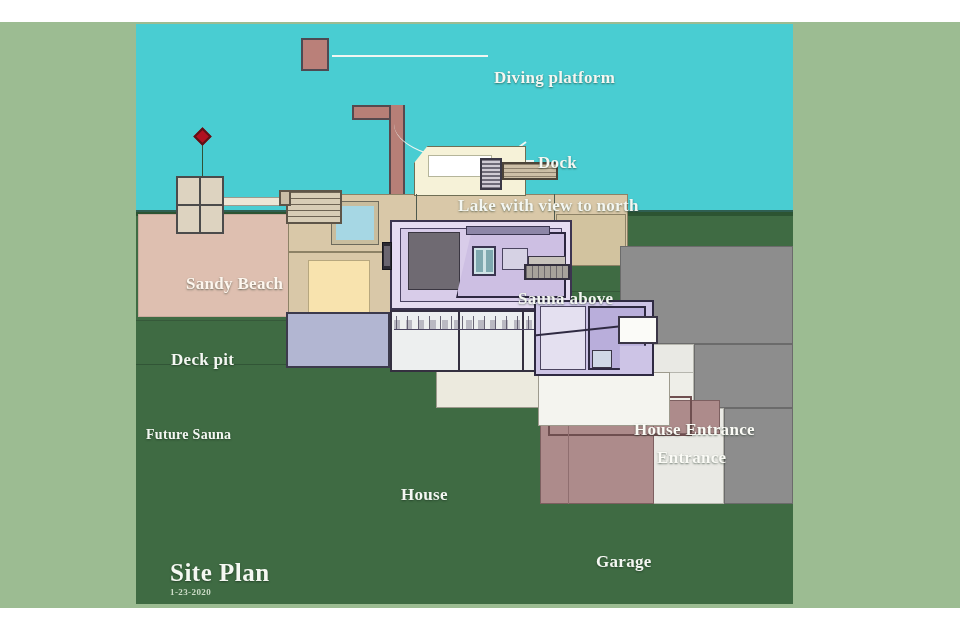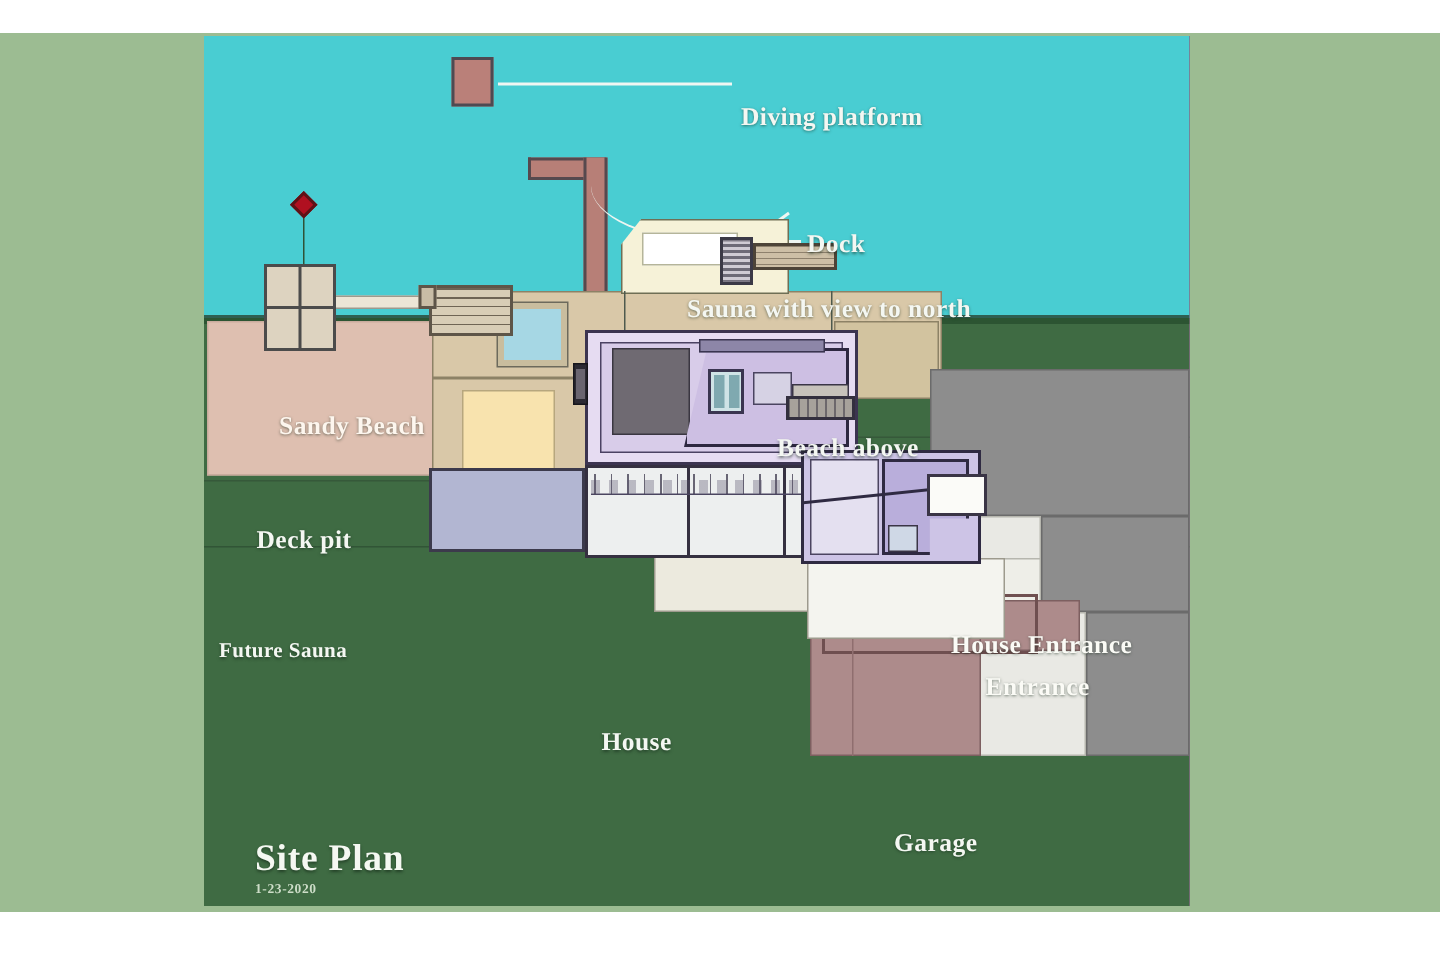--- a/index.html
+++ b/index.html
@@ -559,25 +559,25 @@
 
     <div class="region entry-wing"></div>
     <div class="region entry-wing-light"></div>
     <div class="region entry-shape"></div>
     <div class="region entry-diag"></div>
     <div class="region entry-box"></div>
     <div class="region entry-small"></div>
 
     <div class="label lbl-diving">Diving platform</div>
     <div class="label lbl-dock">Dock</div>
-    <div class="label lbl-lake">Sauna with view to north</div>
+    <div class="label lbl-lake">Lake with view to north</div>
     <div class="label label-on-beach lbl-beach">Sandy Beach</div>
     <div class="label lbl-firepit">Deck pit</div>
     <div class="label lbl-sauna">Future Sauna</div>
-    <div class="label lbl-loft">Beach above</div>
+    <div class="label lbl-loft">Sauna above</div>
     <div class="label lbl-house">House</div>
     <div class="label label-dark lbl-entrance">House Entrance</div>
     <div class="label label-dark lbl-drive">Entrance</div>
     <div class="label lbl-garage">Garage</div>
 
     <div class="title">Site Plan</div>
     <div class="date">1-23-2020</div>
 
   </div>
 </div>

